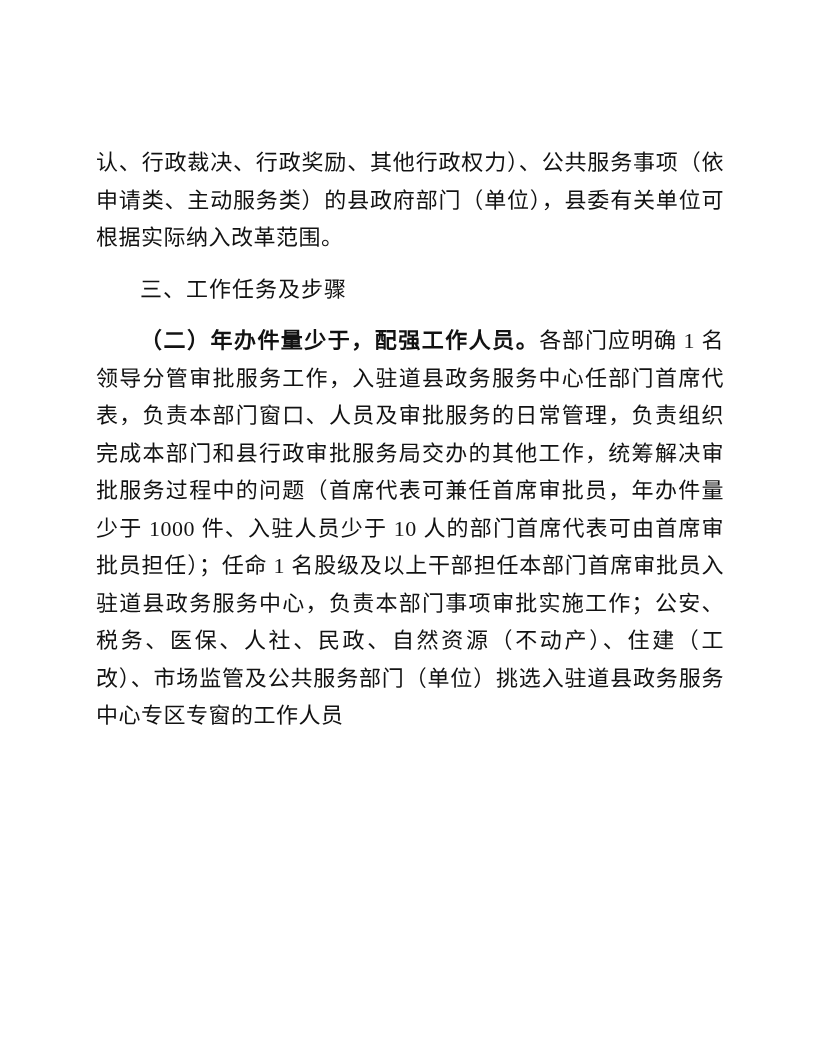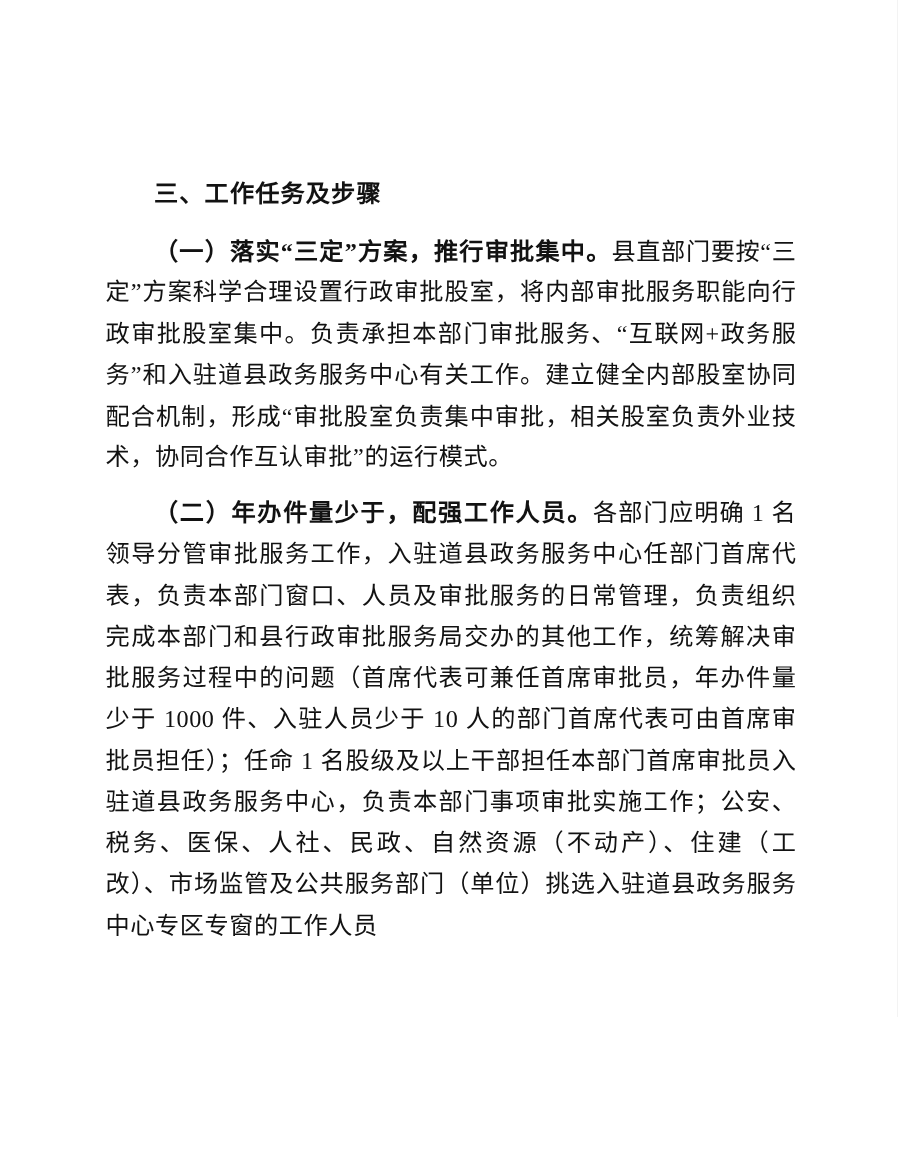--- a/index.html
+++ b/index.html
@@ -31,35 +31,35 @@
     text-align: justify;
     text-justify: inter-ideograph;
     letter-spacing: 0.5px;
     word-break: break-all;
   }
   .doc-body p.indent {
     text-indent: 2em;
   }
   .doc-body p.heading {
     font-family: "Liberation Sans", "DejaVu Sans", sans-serif;
-    font-weight: bold;
+    font-weight: normal;
     margin-top: 14px;
     margin-bottom: 14px;
     letter-spacing: 1px;
   }
   .doc-body p.body + p.body {
     margin-top: 13px;
   }
   .doc-body b.lead {
     font-weight: bold;
     letter-spacing: 1px;
   }
 </style>
 </head>
 <body>
 
 <div class="page">
   <div class="doc-body">
+      <p class="body">认、行政裁决、行政奖励、其他行政权力）、公共服务事项（依申请类、主动服务类）的县政府部门（单位），县委有关单位可根据实际纳入改革范围。</p>
       <p class="heading indent">三、工作任务及步骤</p>
-      <p class="body indent"><b class="lead">（一）落实“三定”方案，推行审批集中。</b>县直部门要按“三定”方案科学合理设置行政审批股室，将内部审批服务职能向行政审批股室集中。负责承担本部门审批服务、“互联网+政务服务”和入驻道县政务服务中心有关工作。建立健全内部股室协同配合机制，形成“审批股室负责集中审批，相关股室负责外业技术，协同合作互认审批”的运行模式。</p>
       <p class="body indent"><b class="lead">（二）年办件量少于，配强工作人员。</b>各部门应明确 1 名领导分管审批服务工作，入驻道县政务服务中心任部门首席代表，负责本部门窗口、人员及审批服务的日常管理，负责组织完成本部门和县行政审批服务局交办的其他工作，统筹解决审批服务过程中的问题（首席代表可兼任首席审批员，年办件量少于 1000 件、入驻人员少于 10 人的部门首席代表可由首席审批员担任）；任命 1 名股级及以上干部担任本部门首席审批员入驻道县政务服务中心，负责本部门事项审批实施工作；公安、税务、医保、人社、民政、自然资源（不动产）、住建（工改）、市场监管及公共服务部门（单位）挑选入驻道县政务服务中心专区专窗的工作人员</p>
     </div>
 </div>
 
 </body></html>

